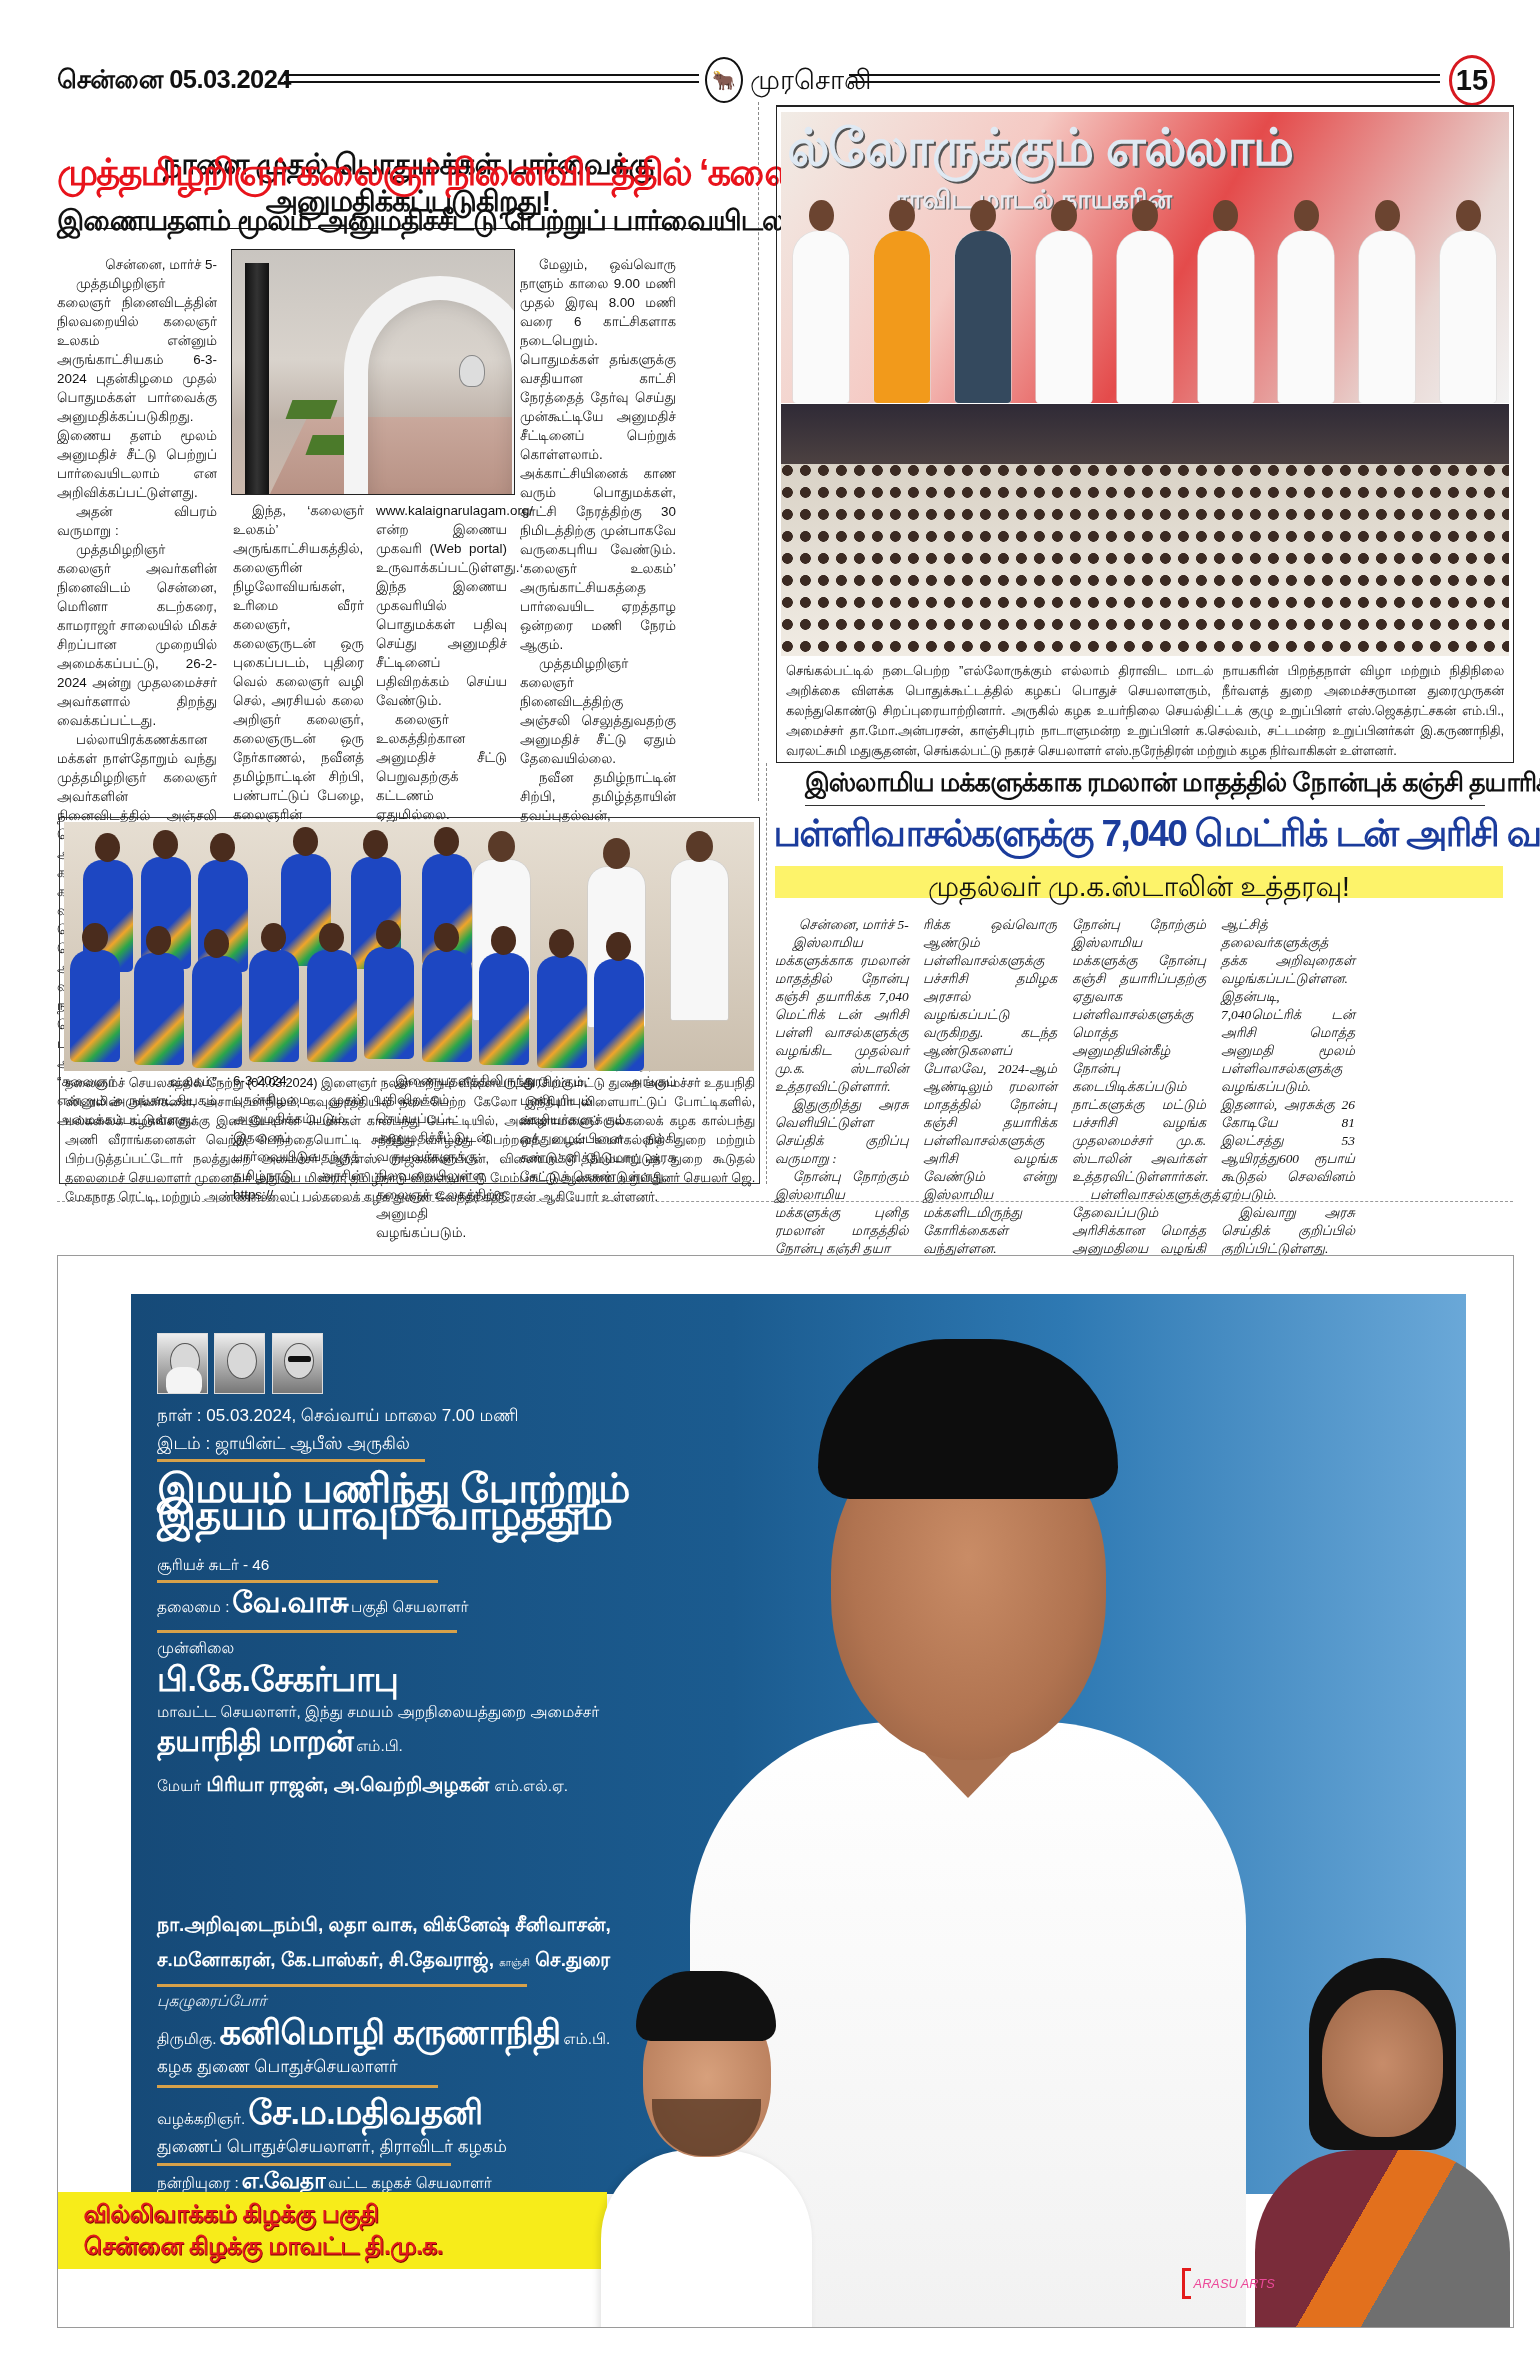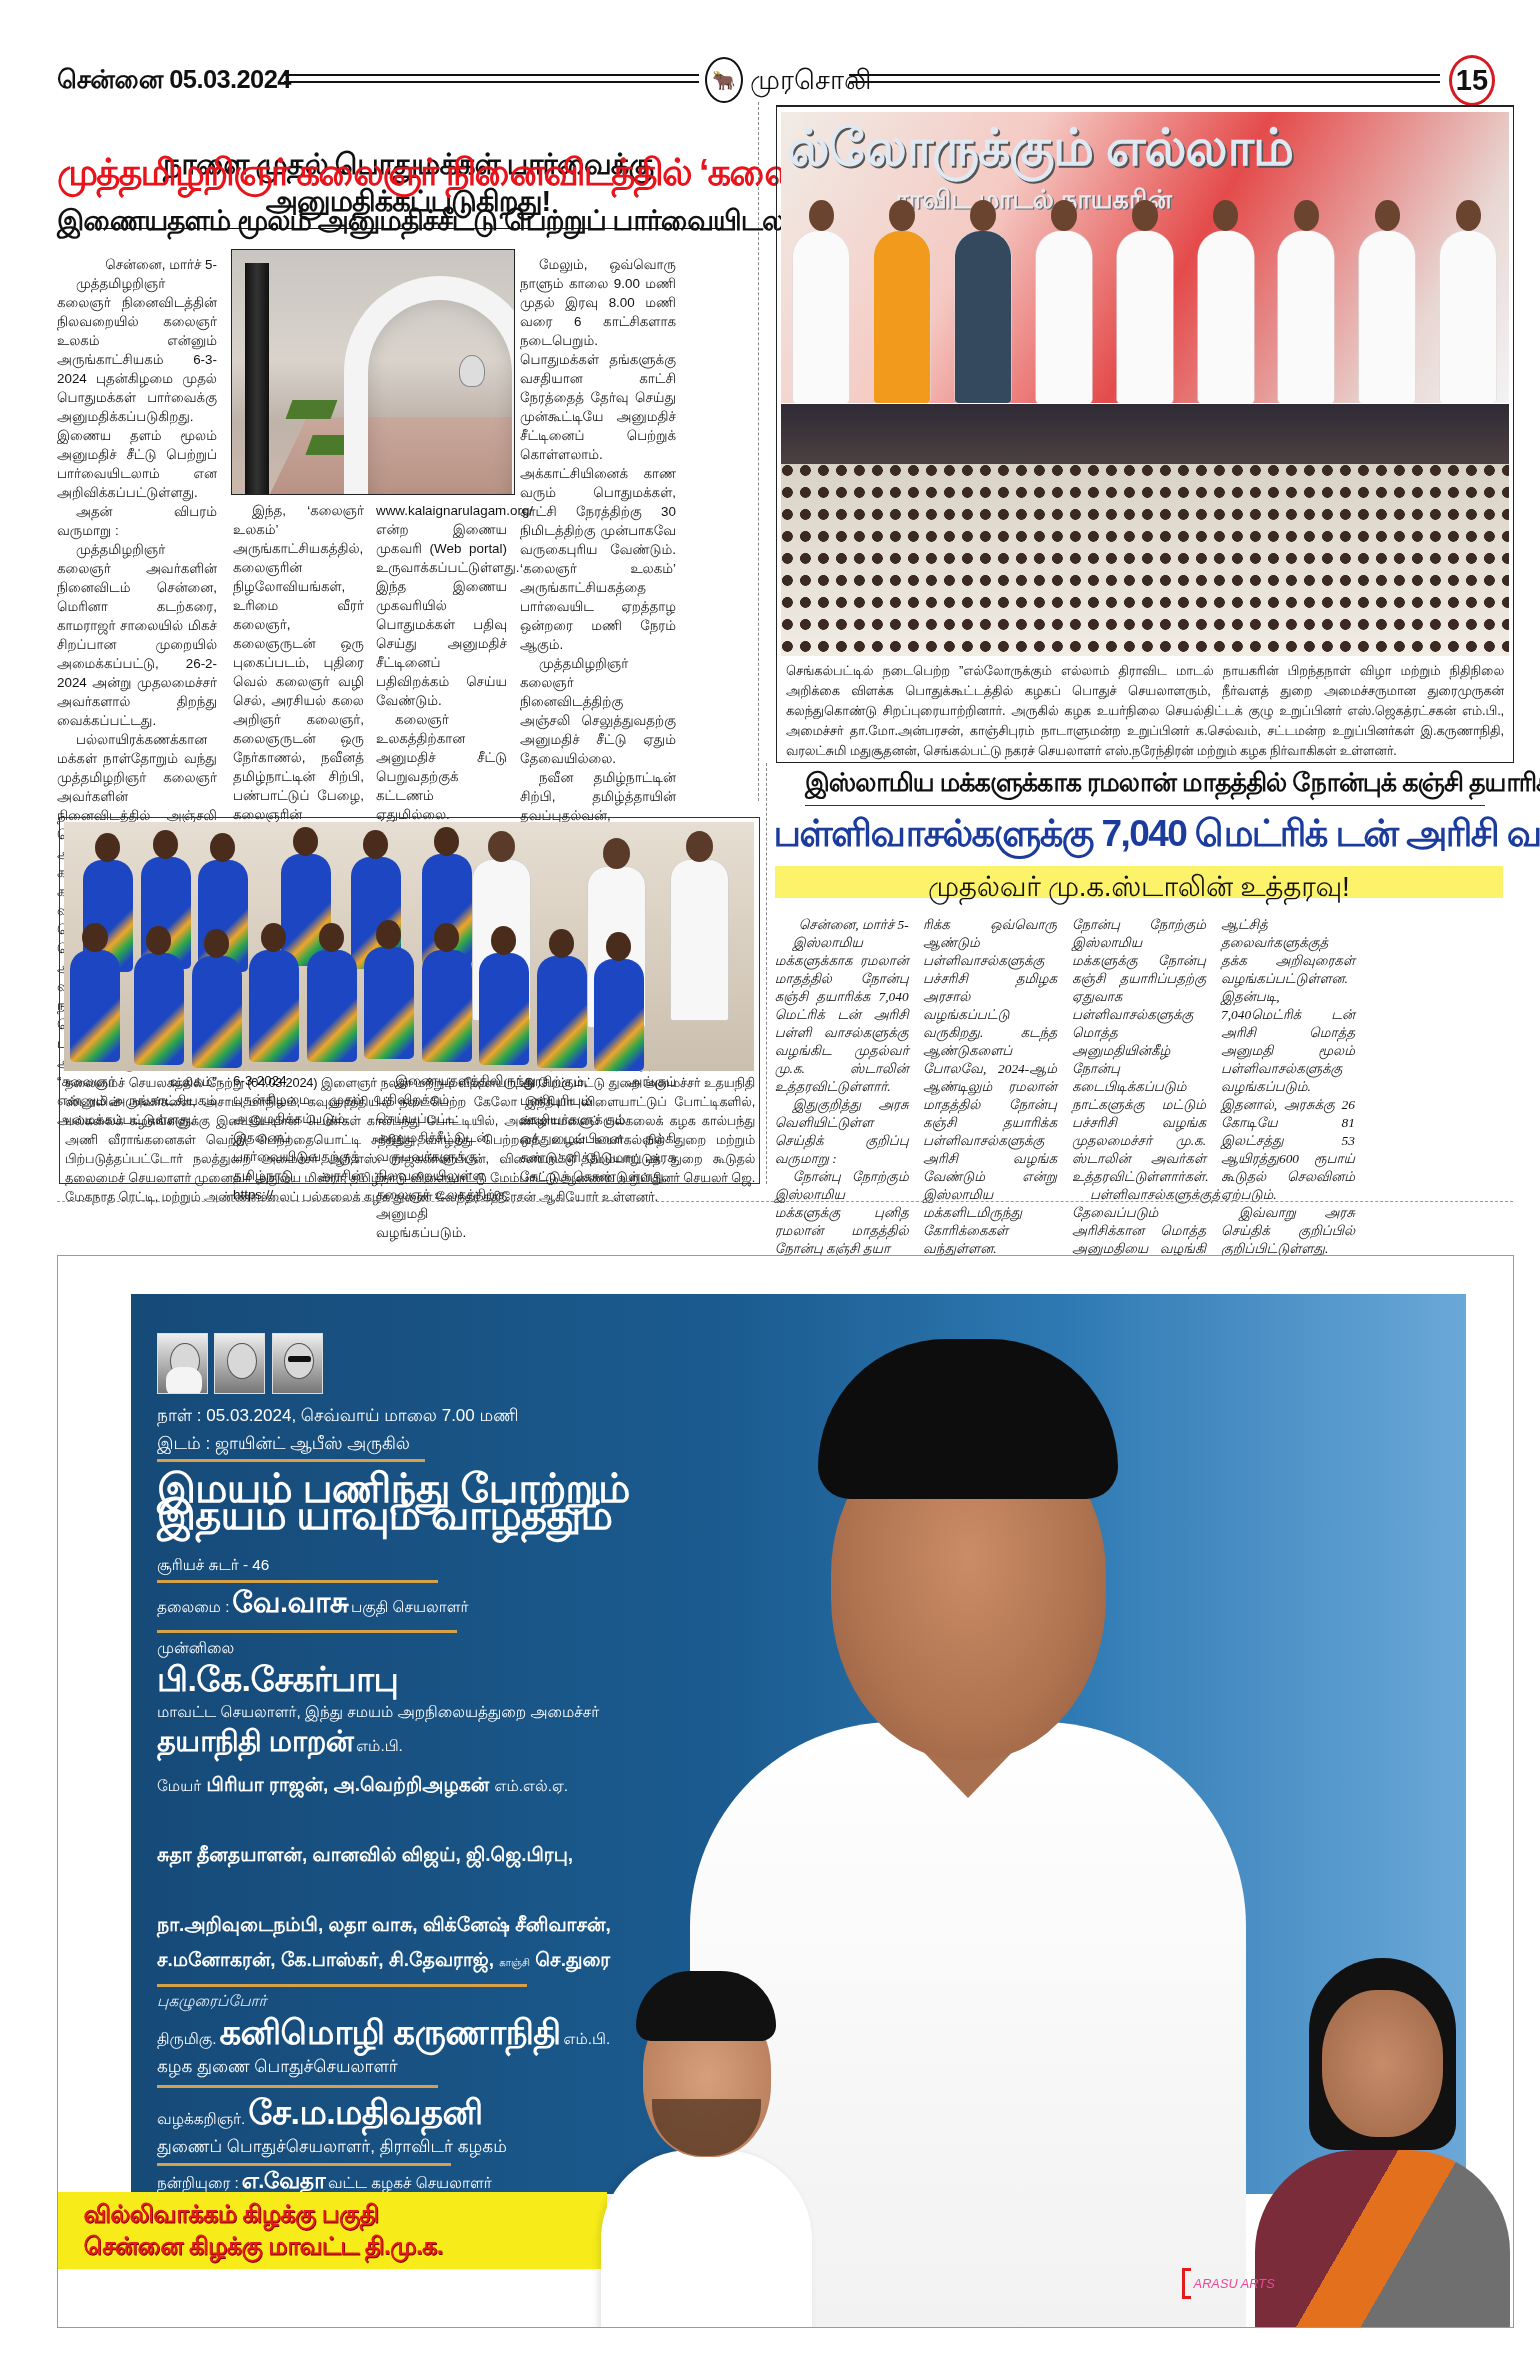--- a/index.html
+++ b/index.html
@@ -268,21 +268,20 @@
   <div class="ad-text" style="top:469px">
     <span class="t-name-l">தயாநிதி மாறன்</span>
     <span class="t-sm">எம்.பி.</span>
   </div>
 
   <div class="ad-text t-names" style="top:511px">
     <span class="t-sm" style="font-weight:normal">மேயர்</span>
     <span>பிரியா ராஜன், அ.வெற்றிஅழகன்</span>
     <span class="t-sm" style="font-weight:normal">எம்.எல்.ஏ.</span>
   </div>
-  <div class="ad-text t-names" style="top:581px">சுதா தீனதயாளன், வானவில் விஜய், ஜி.ஜெ.பிரபு,</div>
   <div class="ad-text t-names" style="top:651px">நா.அறிவுடைநம்பி, லதா வாசு, விக்னேஷ் சீனிவாசன்,</div>
   <div class="ad-text t-names" style="top:686px">
     <span>ச.மனோகரன், கே.பாஸ்கர், சி.தேவராஜ்,</span>
     <span class="t-tiny">காஞ்சி</span>
     <span>செ.துரை</span>
   </div>
   <div class="gold-rule" style="top:728px;width:370px"></div>
 
   <div class="ad-text t-script" style="top:736px">புகழுரைப்போர்</div>
   <div class="ad-text" style="top:757px">

